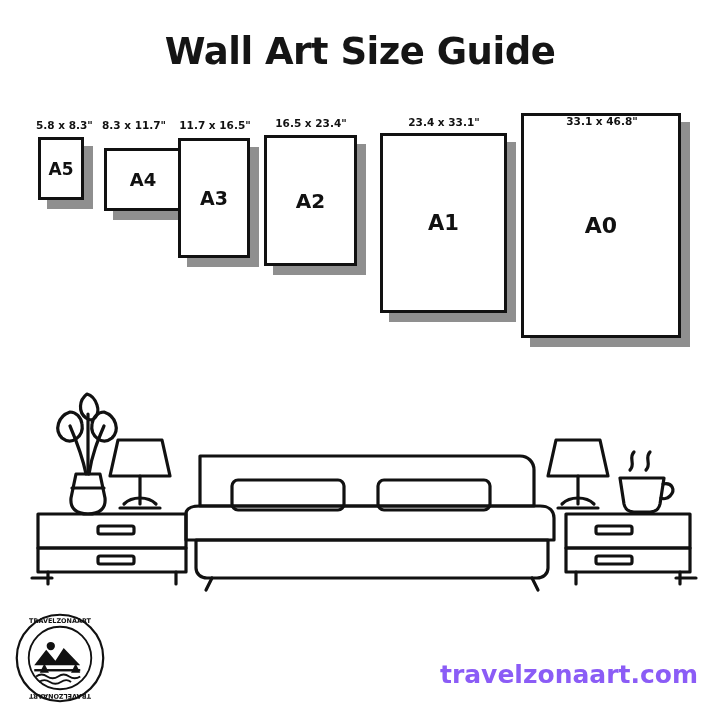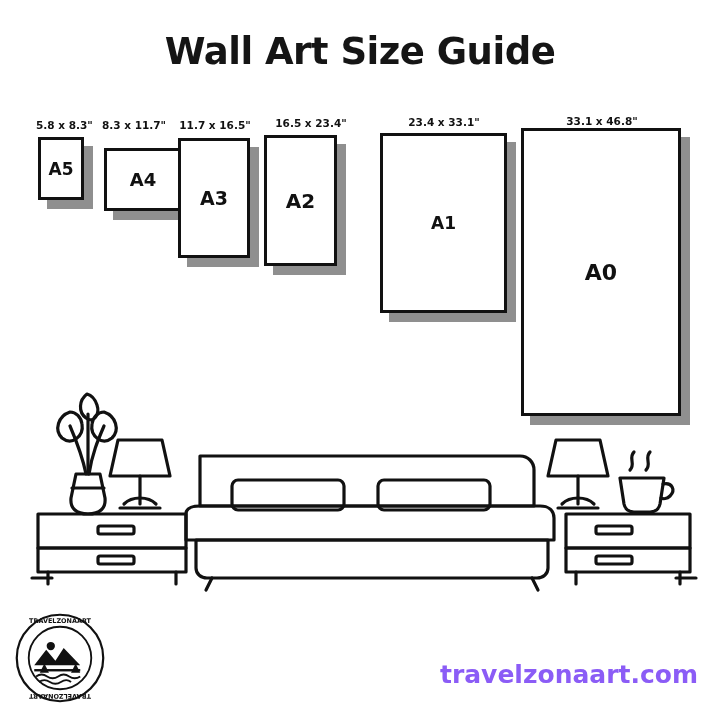--- a/index.html
+++ b/index.html
@@ -141,37 +141,37 @@
     </div>
 
     <div class="frame-wrap" style="left:178px; top:138px; width:72px; height:120px;">
       <div class="frame-shadow"></div>
       <div class="frame-box">
         <span class="frame-label" style="font-size:19px;">A3</span>
       </div>
     </div>
     <div class="frame-dim" style="left:172px; top:119px; width:86px;">11.7 x 16.5"</div>
 
-    <div class="frame-wrap" style="left:264px; top:135px; width:73px; height:131px;">
+    <div class="frame-wrap" style="left:264px; top:135px; width:93px; height:131px;">
       <div class="frame-shadow"></div>
       <div class="frame-box">
         <span class="frame-label" style="font-size:20px;">A2</span>
       </div>
     </div>
     <div class="frame-dim" style="left:262px; top:117px; width:98px;">16.5 x 23.4"</div>
 
     <div class="frame-wrap" style="left:380px; top:133px; width:127px; height:180px;">
       <div class="frame-shadow"></div>
       <div class="frame-box">
-        <span class="frame-label" style="font-size:17px;text-align:center;">A1</span>
+        <span class="frame-label" style="font-size:21px;text-align:center;">A1</span>
       </div>
     </div>
     <div class="frame-dim" style="left:388px; top:116px; width:112px;">23.4 x 33.1"</div>
 
-    <div class="frame-wrap" style="left:521px; top:128px; width:160px; height:288px;">
+    <div class="frame-wrap" style="left:521px; top:113px; width:160px; height:225px;">
       <div class="frame-shadow"></div>
       <div class="frame-box">
         <span class="frame-label" style="font-size:22px;">A0</span>
       </div>
     </div>
     <div class="frame-dim" style="left:530px; top:115px; width:144px;">33.1 x 46.8"</div>
 
   </div>
 
   <svg class="scene" viewBox="0 0 720 230">

